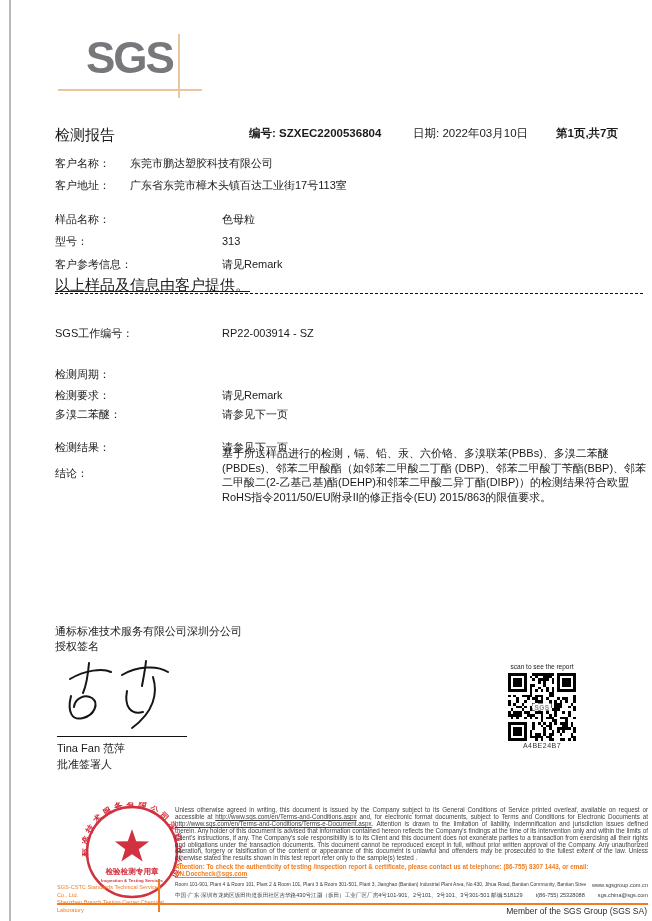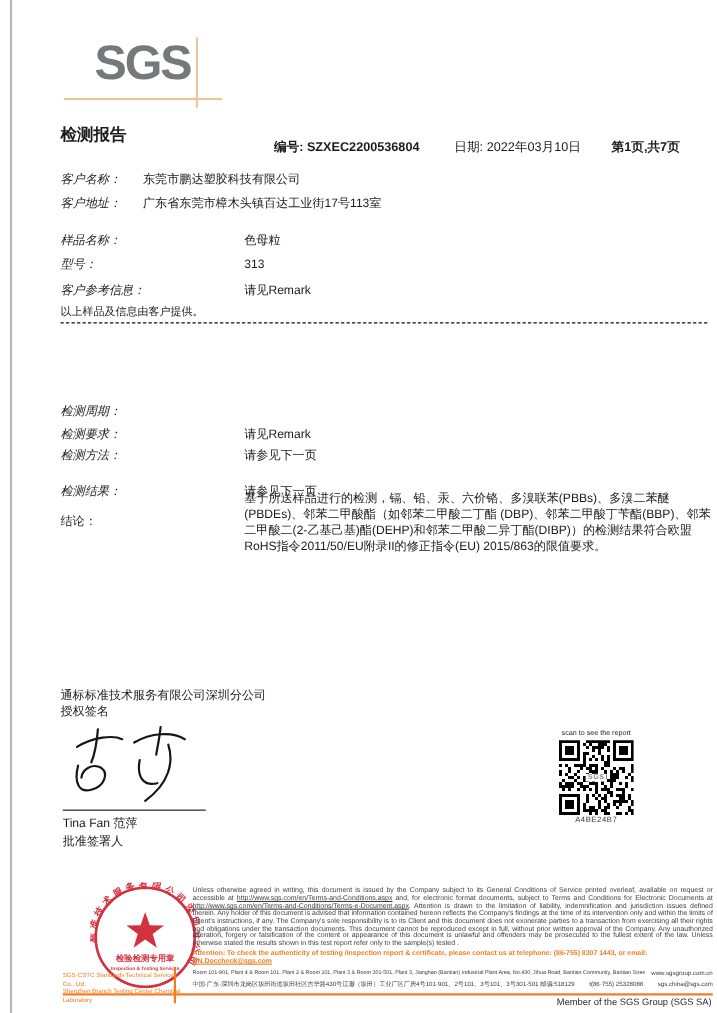--- a/index.html
+++ b/index.html
@@ -6,31 +6,31 @@
   .page{position:relative;width:652px;height:921px;background:#fff;overflow:hidden;
         font-family:"Liberation Sans","DejaVu Sans",sans-serif;color:#1b1b1b;}
   .left-rule{position:absolute;left:9px;top:0;width:2px;height:921px;background:#b9b9b9;}
 
   
   .logo{position:absolute;left:86px;top:33px;font-size:44px;font-weight:900;
         letter-spacing:-2px;color:var(--logo,#77787b);font-family:"Liberation Sans",sans-serif;}
   .logo-hline{position:absolute;left:58px;top:89px;width:144px;height:2px;background:var(--tan,#e8c79e);}
   .logo-vline{position:absolute;left:178px;top:34px;width:2px;height:64px;background:var(--tan,#e8c79e);}
 
-  .doc-title{position:absolute;left:55px;top:113px;font-size:15px;font-weight:bold;}
+  .doc-title{position:absolute;left:55px;top:126px;font-size:15px;font-weight:normal;}
   .report-no{position:absolute;left:228px;top:126px;font-size:11.5px;font-weight:bold;margin-left:21px;}
   .report-date{position:absolute;left:413px;top:126px;font-size:11.5px;font-weight:normal;}
   .page-info{position:absolute;left:556px;top:126px;font-size:11.5px;font-weight:bold;}
 
   
   .kv{position:absolute;left:55px;display:flex;font-size:11px;line-height:14px;}
-  .kv .k{flex:none;font-style:italic;}
+  .kv .k{flex:none;}
   .w75{width:75px;}
   .w167{width:167px;}
-  .note{position:absolute;left:55px;font-size:10px;}
+  .note{position:absolute;left:55px;font-size:15px;text-decoration:underline;}
   .dash{position:absolute;left:55px;right:9px;top:293px;border-top:1.5px dashed #111;}
 
   .concl-label{position:absolute;left:55px;top:466px;font-size:11px;}
   .concl-text{position:absolute;left:222px;top:446px;width:427px;font-size:11px;line-height:14.6px;}
 
   
   .sig-company{position:absolute;left:55px;top:624px;font-size:11px;}
   .sig-auth{position:absolute;left:55px;top:639px;font-size:11px;}
   .sig-svg{position:absolute;left:58px;top:655px;}
   .sig-line{position:absolute;left:57px;top:736px;width:130px;border-top:1.5px solid #111;}
@@ -104,29 +104,33 @@
     <span class="v">313</span>
   </div>
   <div class="kv" style="top:257px">
     <span class="k w167">客户参考信息：</span>
     <span class="v">请见Remark</span>
   </div>
   <div class="note" style="top:276px">以上样品及信息由客户提供。</div>
 
   <div class="dash"></div>
 
+  <div class="kv" style="top:326px">
+    <span class="k w167">SGS工作编号：</span>
+    <span class="v">RP22-003914 - SZ</span>
+  </div>
   <div class="kv" style="top:367px">
     <span class="k w167">检测周期：</span>
   </div>
   <div class="kv" style="top:388px">
     <span class="k w167">检测要求：</span>
     <span class="v">请见Remark</span>
   </div>
   <div class="kv" style="top:407px">
-    <span class="k w167">检测方法：</span>
+    <span class="k w167">多溴二苯醚：</span>
     <span class="v">请参见下一页</span>
   </div>
   <div class="kv" style="top:440px">
     <span class="k w167">检测结果：</span>
     <span class="v">请参见下一页</span>
   </div>
 
   <div class="concl-label">结论：</div>
   <div class="concl-text">基于所送样品进行的检测，镉、铅、汞、六价铬、多溴联苯(PBBs)、多溴二苯醚(PBDEs)、邻苯二甲酸酯（如邻苯二甲酸二丁酯 (DBP)、邻苯二甲酸丁苄酯(BBP)、邻苯二甲酸二(2-乙基己基)酯(DEHP)和邻苯二甲酸二异丁酯(DIBP)）的检测结果符合欧盟RoHS指令2011/50/EU附录II的修正指令(EU) 2015/863的限值要求。</div>
 

